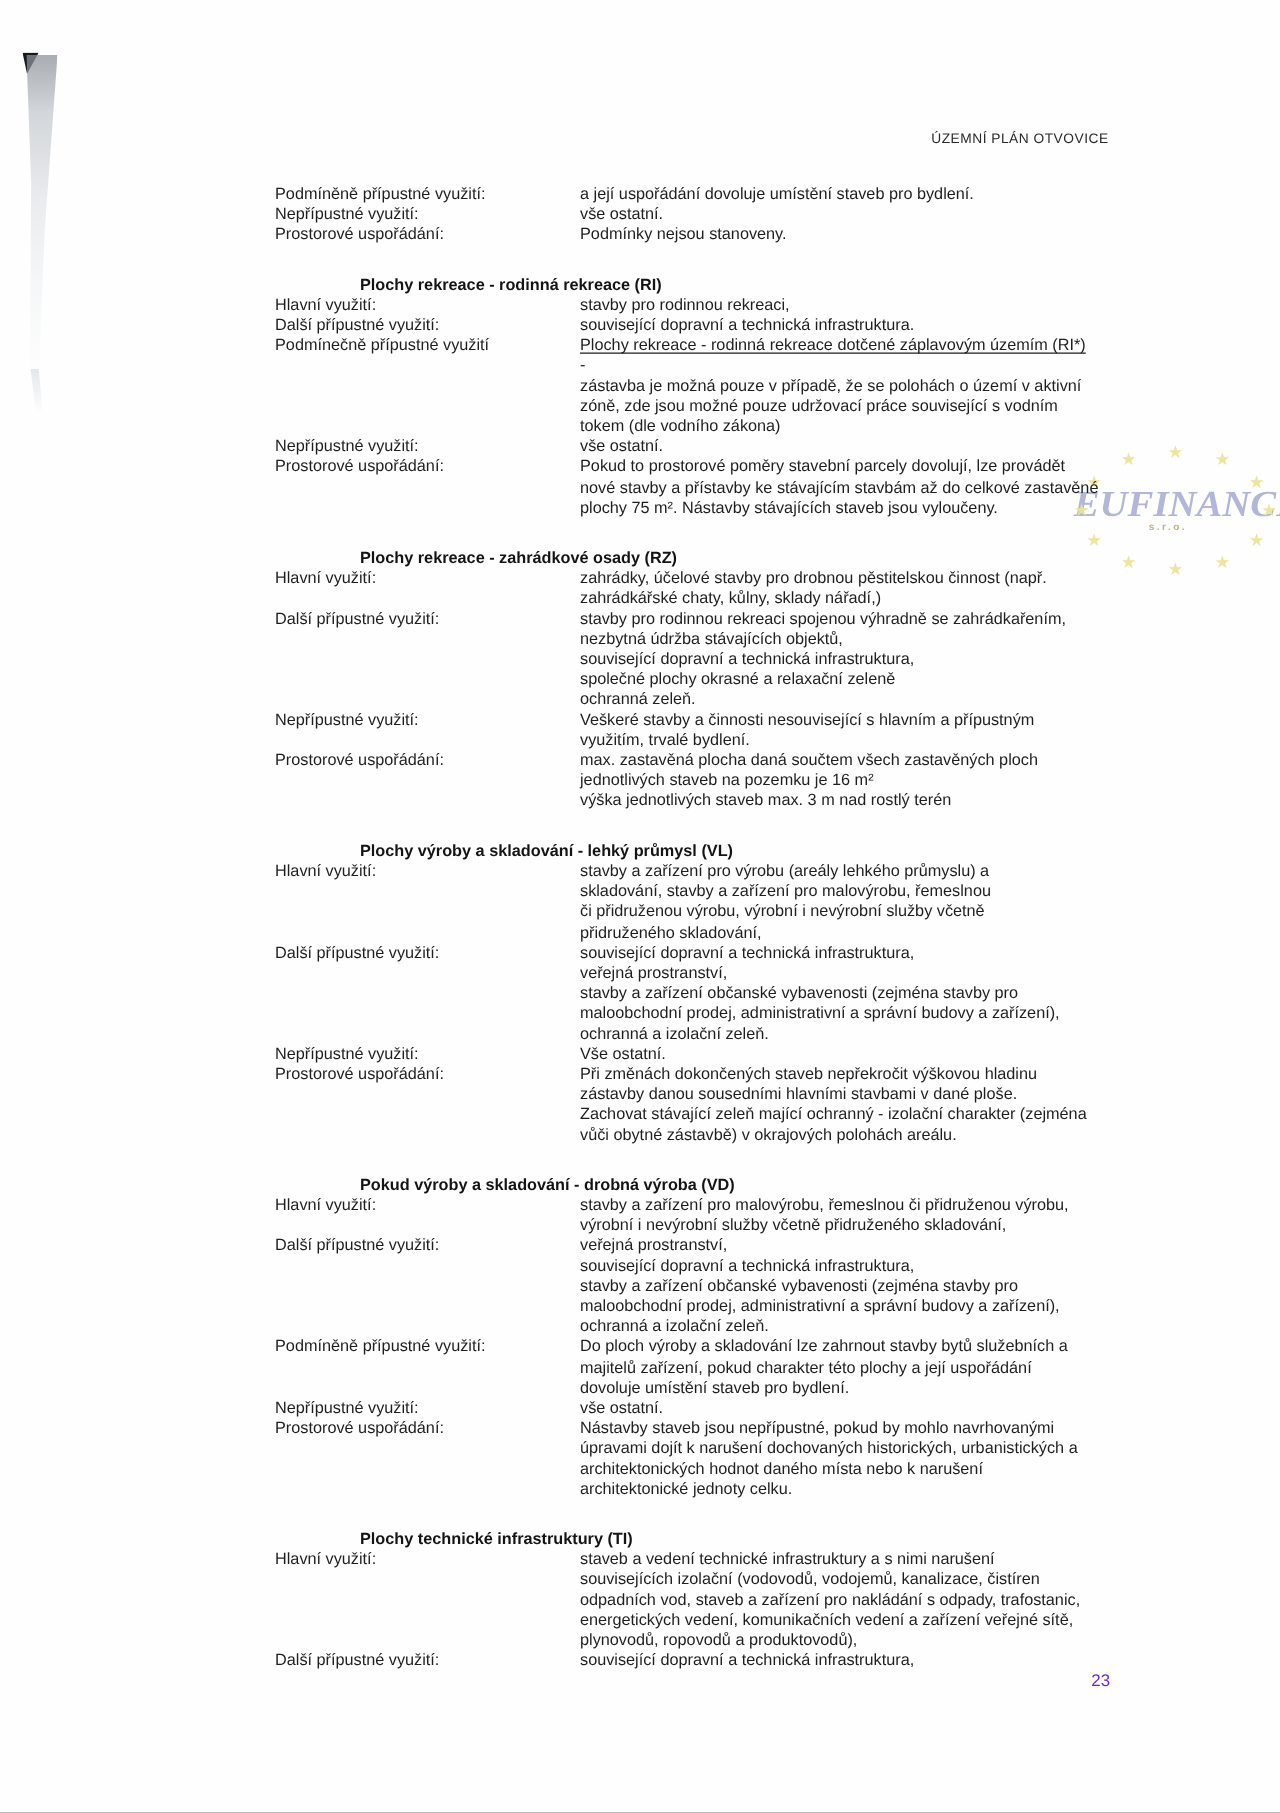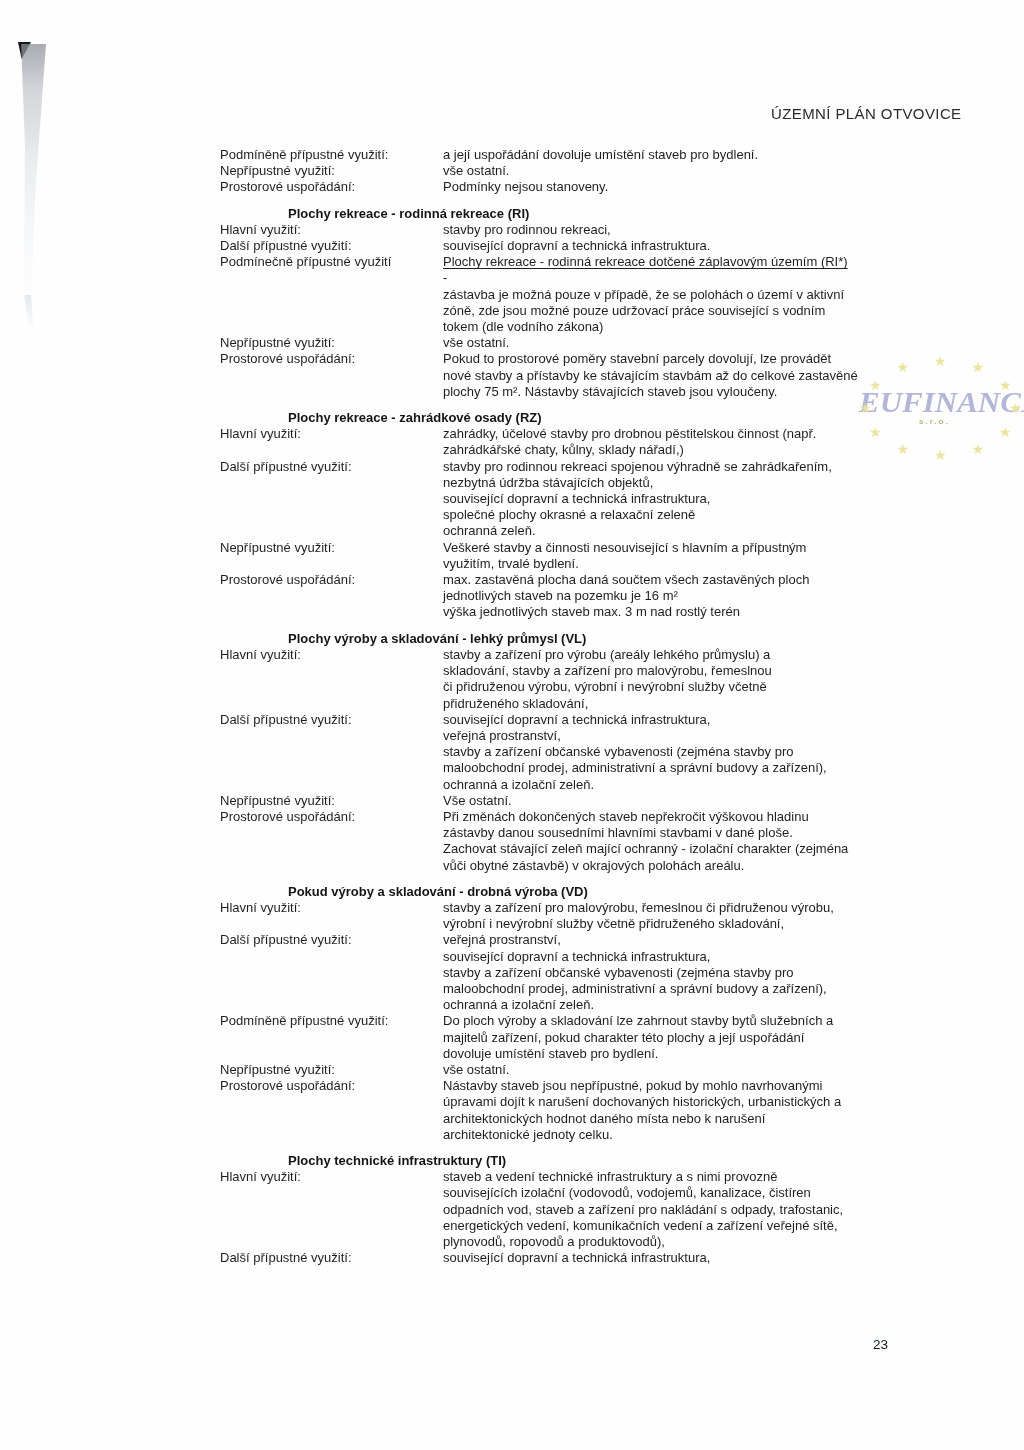--- a/index.html
+++ b/index.html
@@ -32,37 +32,36 @@
     clip-path:polygon(20% 0, 75% 0, 100% 100%, 55% 100%);
   }
   .scan-corner {
     position:absolute; left:18px; top:42px;
     width:13px; height:17px;
     background:#15181b;
     clip-path:polygon(0 0, 100% 0, 28% 100%);
   }
   .doc-header {
     position:absolute; left:745px; top:105px;
-    font-size:15px; letter-spacing:0.4px; color:#2a2a2a;
+    font-size:11px; letter-spacing:0.4px; color:#2a2a2a;
     white-space:nowrap;
-    margin-left:26px;
   }
   .content {
     position:absolute; left:220px; top:147px; width:720px;
     font-size:13px; line-height:16.2px;
   }
   .section { margin:0; }
-  .section + .section { margin-top:10px; }
+  .section + .section { margin-top:24px; }
   .heading { font-weight:bold; margin-left:68px; color:#141414; white-space:nowrap; }
-  .row { display:flex; align-items:flex-start; }
+  .row { display:flex; align-items:flex-start;gap:21px; }
   .label { width:223px; flex:0 0 223px; white-space:nowrap; }
   .values { flex:1 1 auto; min-width:0; }
   .line { white-space:nowrap; }
   .line.u { text-decoration:underline; text-underline-offset:2px; }
-  .page-number { position:absolute; left:873px; top:1337px; font-size:13.5px; color:#0f172a; }
+  .page-number { position:absolute; left:873px; top:1337px; font-size:13.5px; color:#6d28d9; }
   
   .watermark {
     position:absolute; left:855px; top:355px; width:170px; height:116px;
     mix-blend-mode:multiply; pointer-events:none;
   }
   .wm-text {
     position:absolute; left:4px; top:30px;
     font-family:"Liberation Serif", serif;
     font-weight:bold; font-style:italic;
     font-size:31px; letter-spacing:0px;
@@ -279,21 +278,21 @@
             <div class="line">architektonických hodnot daného místa nebo k narušení</div>
             <div class="line">architektonické jednoty celku.</div>
           </div>
         </div>
       </div>
       <div class="section">
         <div class="heading">Plochy technické infrastruktury (TI)</div>
         <div class="row">
           <div class="label">Hlavní využití:</div>
           <div class="values">
-            <div class="line">staveb a vedení technické infrastruktury a s nimi provozně</div>
+            <div class="line">staveb a vedení technické infrastruktury a s nimi narušení</div>
             <div class="line">souvisejících izolační (vodovodů, vodojemů, kanalizace, čistíren</div>
             <div class="line">odpadních vod, staveb a zařízení pro nakládání s odpady, trafostanic,</div>
             <div class="line">energetických vedení, komunikačních vedení a zařízení veřejné sítě,</div>
             <div class="line">plynovodů, ropovodů a produktovodů),</div>
           </div>
         </div>
         <div class="row">
           <div class="label">Další přípustné využití:</div>
           <div class="values">
             <div class="line">související dopravní a technická infrastruktura,</div>

